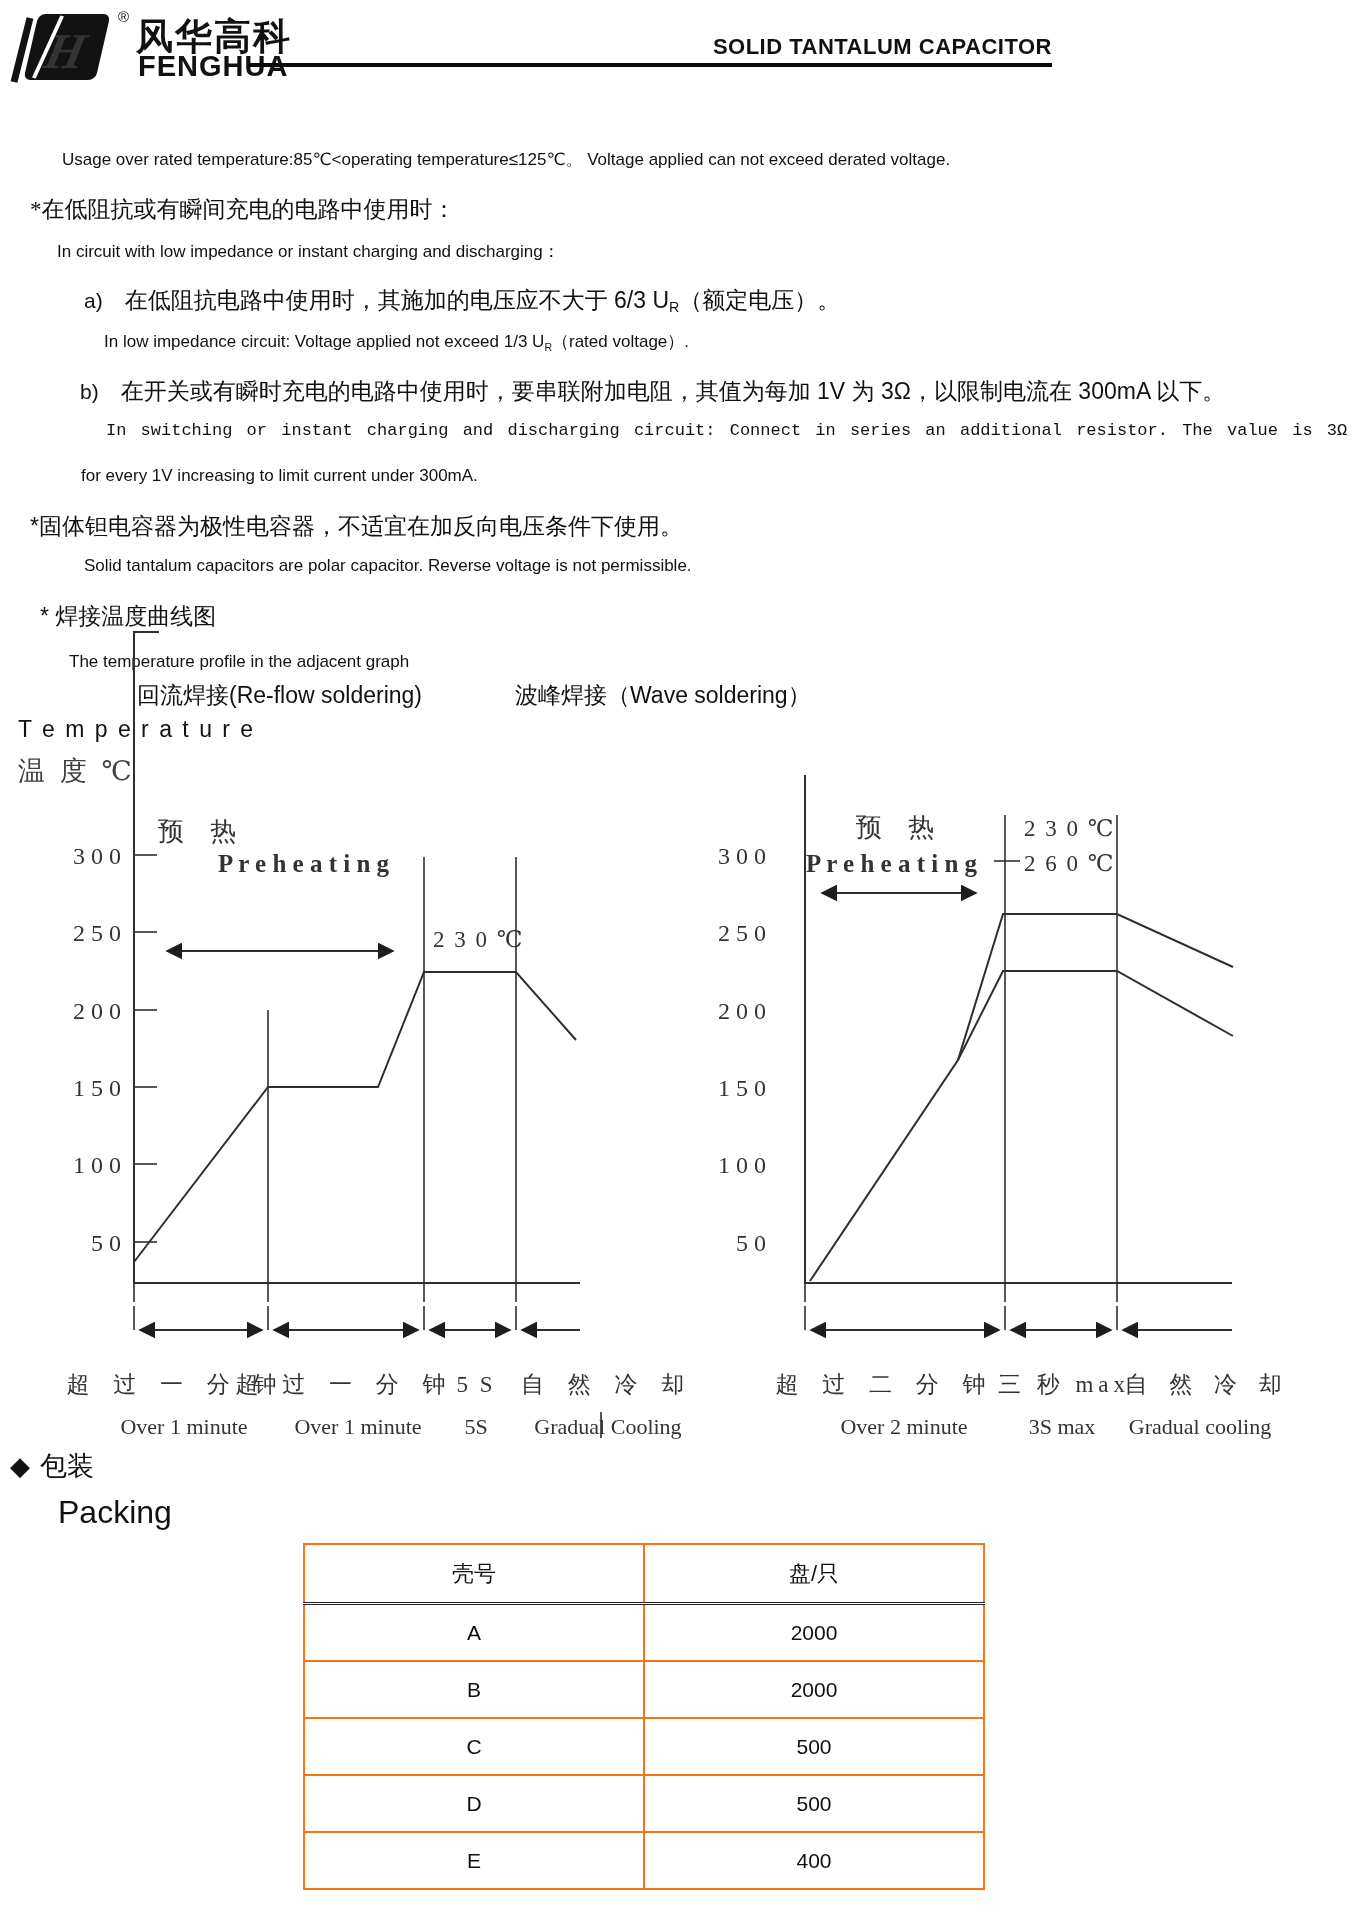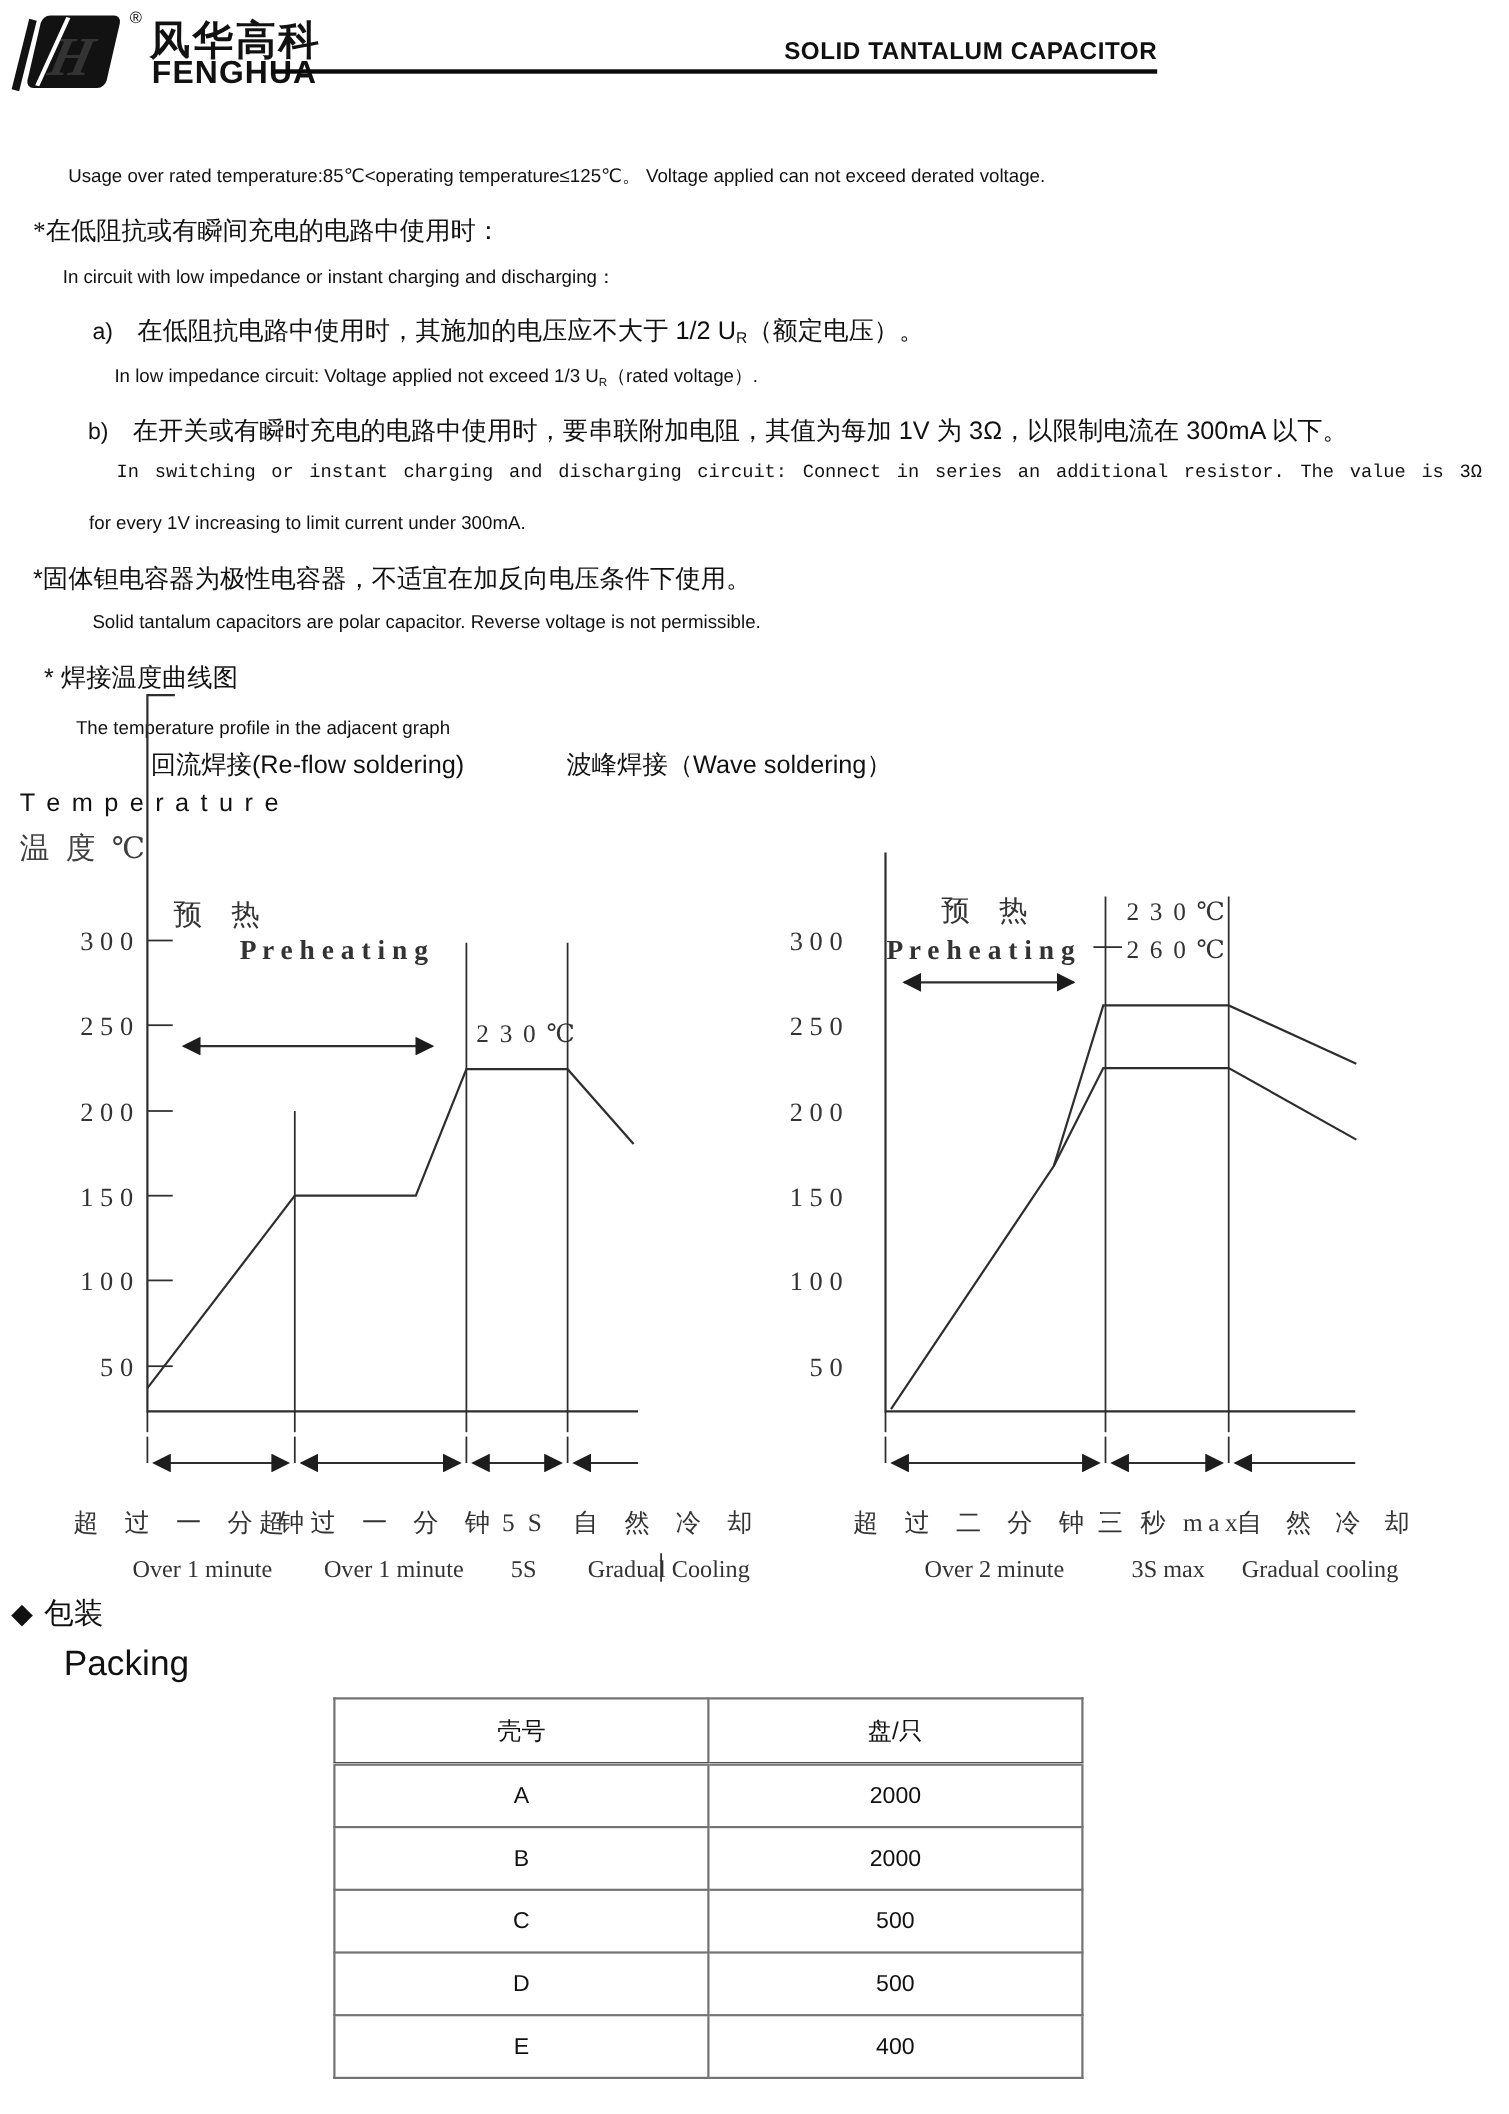--- a/index.html
+++ b/index.html
@@ -13,21 +13,21 @@
   .en{font-size:17px;}
   .serif{font-family:"Liberation Serif","DejaVu Serif",serif;}
   sub.ur{font-size:62%;vertical-align:-4px;}
   .hdr-line{position:absolute;background:#0a0a0a;}
   
   .ptable{
     position:absolute;left:303px;top:1543px;width:682px;
     border-collapse:collapse;table-layout:fixed;
   }
   .ptable td{
-    border:2px solid #737373;text-align:center;vertical-align:middle;
+    border:2px solid #f97316;text-align:center;vertical-align:middle;
     font-size:21px;color:#111;padding:0;
   }
   .ptable tr.hd td{height:57px;border-bottom:3px double #222;font-size:22px;}
   .ptable tr.dr td{height:55px;}
   svg text{fill:#333;}
   svg .gline{stroke:#2e2e2e;stroke-width:2;fill:none;}
   svg .thin{stroke:#2e2e2e;stroke-width:1.6;fill:none;}
 </style>
 </head>
 <body>
@@ -47,21 +47,21 @@
   <div class="abs" style="top:34px;right:320px;font-size:22px;font-weight:bold;letter-spacing:0.5px;">SOLID TANTALUM CAPACITOR</div>
   <div class="hdr-line" style="left:248px;top:63px;width:804px;height:4px;"></div>
 </div>
 
 <div class="abs en" style="left:62px;top:148px;">Usage over rated temperature:85℃&lt;operating temperature≤125℃。 Voltage applied can not exceed derated voltage.</div>
 
 <div class="abs cn" style="left:30px;top:194px;font-family:Liberation Serif, serif;">*在低阻抗或有瞬间充电的电路中使用时：</div>
 <div class="abs en" style="left:57px;top:240px;">In circuit with low impedance or instant charging and discharging：</div>
 
 <div class="abs cn" style="left:84px;top:285px;">
-  <span style="font-size:21px;">a)</span><span style="display:inline-block;width:22px;"></span><span>在低阻抗电路中使用时，其施加的电压应不大于 1/2 U</span><sub class="ur">R</sub><span>（额定电压）。</span>
+  <span style="font-size:21px;">a)</span><span style="display:inline-block;width:22px;"></span><span>在低阻抗电路中使用时，其施加的电压应不大于 6/3 U</span><sub class="ur">R</sub><span>（额定电压）。</span>
 </div>
 <div class="abs en" style="left:104px;top:330px;">
   <span>In low impedance circuit: Voltage applied not exceed 1/3 U</span><sub class="ur">R</sub><span>（rated voltage）.</span>
 </div>
 
 <div class="abs cn" style="left:80px;top:376px;">
   <span style="font-size:21px;">b)</span><span style="display:inline-block;width:22px;"></span><span>在开关或有瞬时充电的电路中使用时，要串联附加电阻，其值为每加 1V 为 3Ω，以限制电流在 300mA 以下。</span>
 </div>
 <div class="abs en" style="left:106px;top:421px;word-spacing:4px;font-family:Liberation Mono, monospace;">In switching or instant charging and discharging circuit: Connect in series an additional resistor. The value is 3Ω</div>
 <div class="abs en" style="left:81px;top:466px;">for every 1V increasing to limit current under 300mA.</div>

